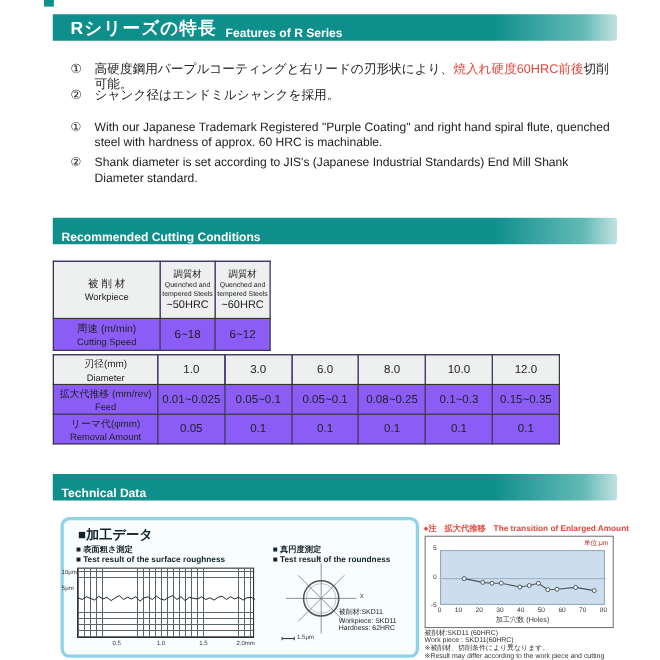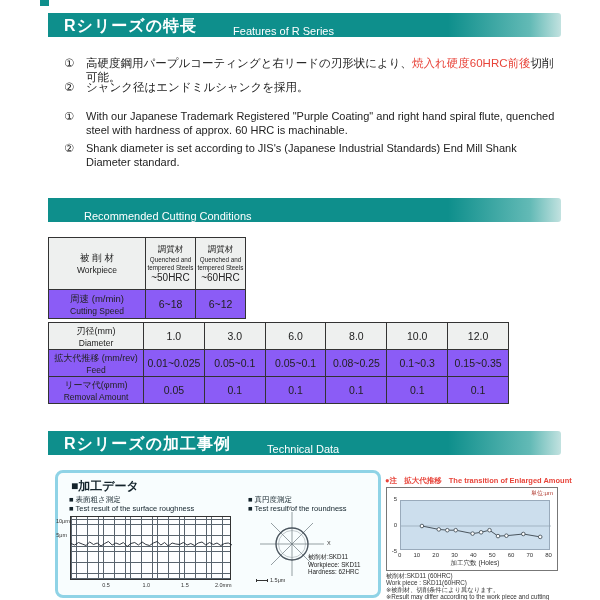--- a/index.html
+++ b/index.html
@@ -6,21 +6,21 @@
   html,body{background:#fff}
   body{font-family:"Liberation Sans","DejaVu Sans",sans-serif;color:#222}
   .page{position:relative;width:600px;height:600px;background:#fff;overflow:hidden}
 
   .corner-chip{position:absolute;left:40px;top:0;width:9px;height:6px;background:#0e8f8c}
 
   .band{position:absolute;left:48px;width:513px;height:24px;display:flex;align-items:flex-end;
         background:linear-gradient(90deg,#0e8f8c 0%,#0e8f8c 78%,#63bab6 94%,#c2e2e0 100%);
         color:#fff;border-radius:0 3px 3px 0}
   .band-jp{font-size:16px;font-weight:bold;margin-left:16px;letter-spacing:1px;white-space:nowrap}
-  .band-en{font-size:11px;font-weight:normal;margin-left:36px;white-space:nowrap}
+  .band-en{font-size:11px;font-weight:bold;margin-left:8px;white-space:nowrap}
 
   .jp-item{position:absolute;left:64px;width:490px;font-size:11.5px;display:flex;line-height:14px}
   .en-item{position:absolute;left:64px;width:492px;font-size:11px;display:flex;line-height:13.5px}
   .num{flex:0 0 22px}
   .red{color:#e8443a}
 
   table{border-collapse:collapse;position:absolute;table-layout:fixed;background:#8b5cf6}
   td{border:1px solid #333;text-align:center;vertical-align:middle;padding:0;overflow:hidden}
   tr.hdr td{background:#eef0ef}
   .cell-jp{font-size:9.5px}
@@ -32,21 +32,21 @@
   .t1{left:48px;top:237px;width:197px}
   .t1 tr.hdr td{height:52px}
   .t1 tr.data td{height:29px}
 
   .t2{left:48px;top:322px;width:461px}
   .t2 td{height:27px}
 
   .lbox{position:absolute;left:55px;top:470px;width:326px;height:128px;border:3px solid #8fd3e6;
         border-radius:8px;background:#f8fdfe}
   .lbox-title{position:absolute;left:13px;top:5px;font-size:12px;font-weight:bold;color:#13232b}
-  .mini-label{position:absolute;font-size:7.5px;font-weight:normal;color:#13232b;white-space:nowrap}
+  .mini-label{position:absolute;font-size:7.5px;font-weight:bold;color:#13232b;white-space:nowrap}
 
   .rough-chart{position:absolute;left:12px;top:43px;width:161px;height:64px;border:1px solid #333;background:#fff;
     background-image:
       repeating-linear-gradient(0deg,#5a646d 0,#5a646d 0.6px,transparent 0.6px,transparent 5.4px),
       repeating-linear-gradient(90deg,#5a646d 0,#5a646d 0.6px,transparent 0.6px,transparent 5.4px)}
   .rough-chart svg{position:absolute;left:0;top:0}
   .rough-ylab{position:absolute;font-size:5.5px;color:#333;width:11px;text-align:right}
   .rough-xrow{position:absolute;left:12px;top:109px;width:161px;height:8px;font-size:5.5px;color:#333}
   .rough-xrow span{position:absolute;top:0}
 
@@ -173,21 +173,20 @@
       <td class="cell-val">0.1</td>
       <td class="cell-val">0.1</td>
       <td class="cell-val">0.1</td>
       <td class="cell-val">0.1</td>
       <td class="cell-val">0.1</td>
     </tr>
   </tbody>
     </table>
 
   <div class="band" style="top:431px">
-    <span class="band-jp">Rシリーズの加工事例</span>
     <span class="band-en">Technical Data</span>
   </div>
 
   <div class="lbox">
     <div class="lbox-title">■加工データ</div>
 
     <div class="mini-label" style="left:11px;top:22px">■ 表面粗さ測定</div>
     <div class="mini-label" style="left:11px;top:31px">■ Test result of the surface roughness</div>
 
     <div class="rough-ylab" style="left:-2px;top:45px">10μm</div>

